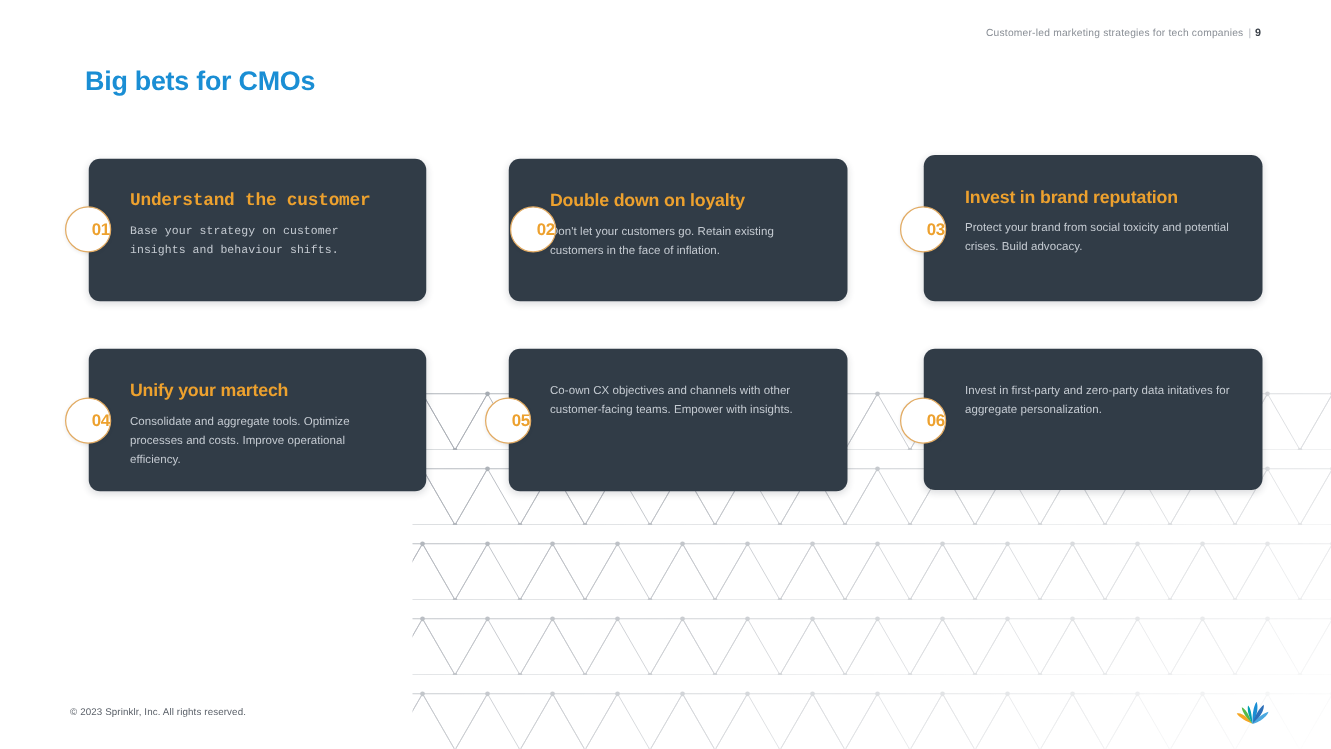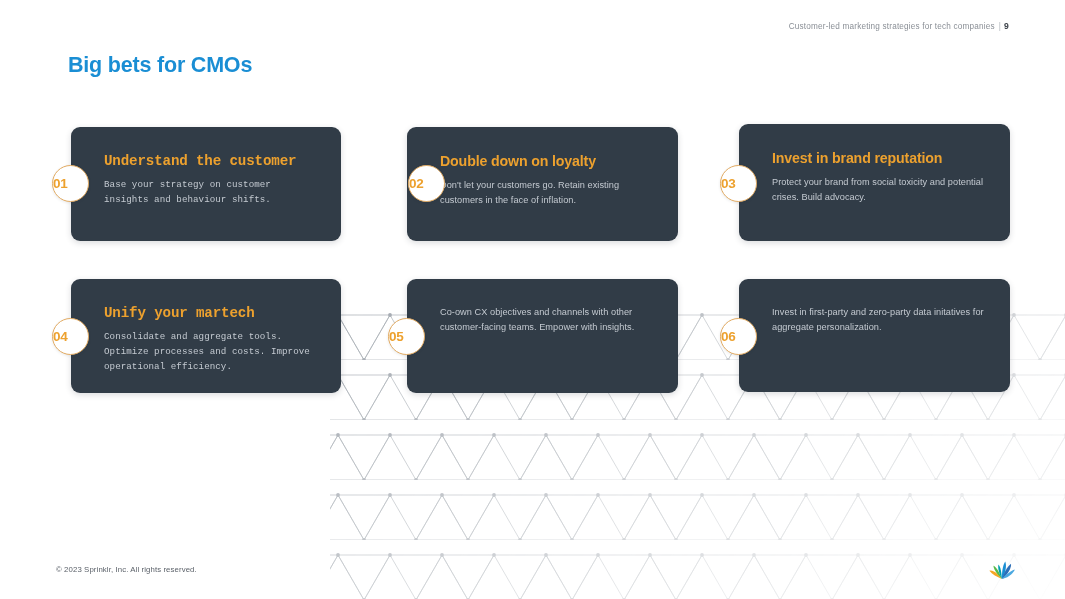--- a/index.html
+++ b/index.html
@@ -87,21 +87,21 @@
   .badge {
     position: absolute;
     z-index: 4;
     width: 37px;
     height: 37px;
     border-radius: 50%;
     background: #ffffff;
     border: 1.3px solid #e2ab63;
     display: flex;
     align-items: center;
-    justify-content: flex-start;
+    justify-content: flex-end;
     font-size: 13.5px;
     font-weight: bold;
     color: #eda12e;
     letter-spacing: -0.2px;
     box-shadow: 0 1px 3px rgba(40,50,60,0.10);
   }
 
   
   #footer-copy {
     position: absolute;
@@ -185,21 +185,21 @@
 <div class="card" style="left:739px; top:124px; width:271px; height:117px;">
   <div class="card-body">
     <div class="card-heading">Invest in brand reputation</div>
     <div class="card-text">Protect your brand from social toxicity and potential crises. Build advocacy.</div>
   </div>
 </div>
 <div class="badge" style="left:720px; top:165px;">
   <span>03</span>
 </div>
 
-<div class="card" style="left:71px; top:279px; width:270px; height:114px;font-family:Liberation Mono, monospace;">
+<div class="card" style="left:71px; top:279px; width:270px; height:114px;">
   <div class="card-body">
     <div class="card-heading">Unify your martech</div>
     <div class="card-text">Consolidate and aggregate tools. Optimize processes and costs. Improve operational efficiency.</div>
   </div>
 </div>
 <div class="badge" style="left:52px; top:318px;">
   <span>04</span>
 </div>
 
 <div class="card" style="left:407px; top:279px; width:271px; height:114px;">

